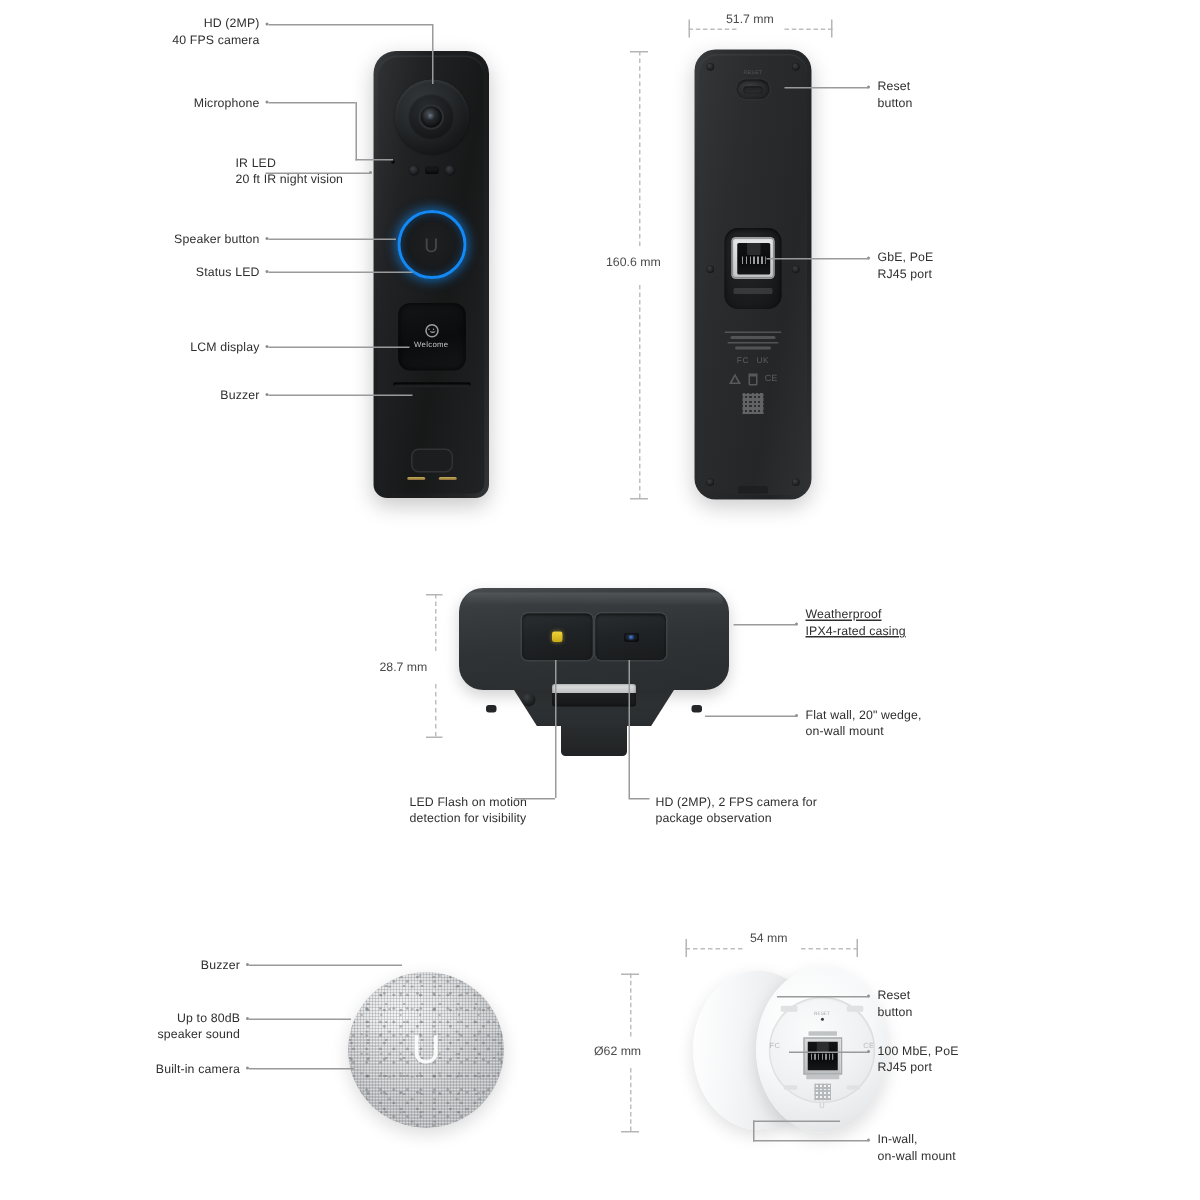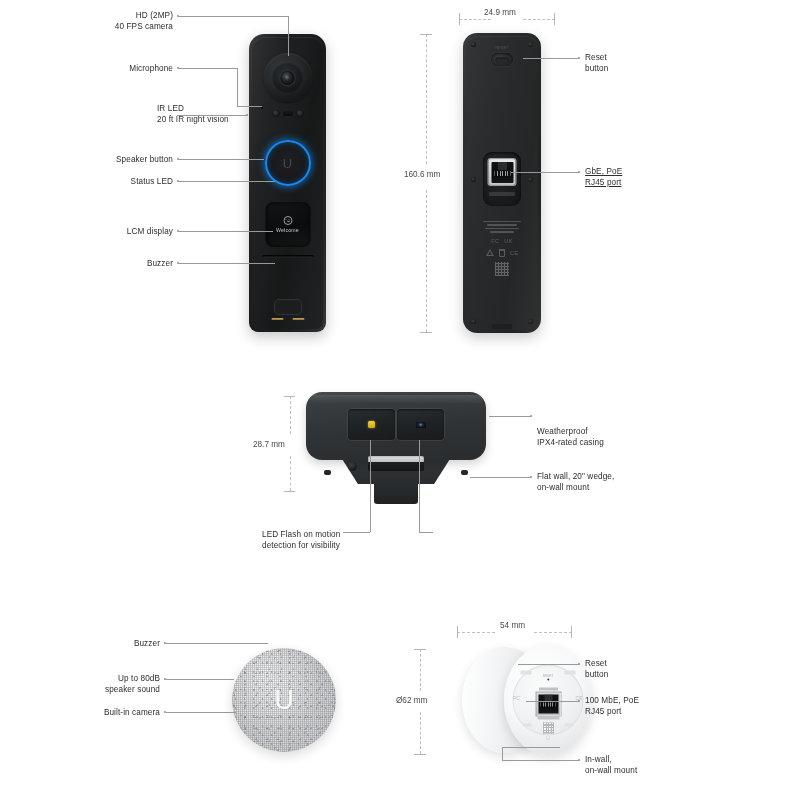--- a/index.html
+++ b/index.html
@@ -498,38 +498,38 @@
       <div class="marks2">
         <span class="tri"></span>
         <span class="bin"></span>
         <span style="font-size:6px;color:#a2a5a7;">CE</span>
       </div>
       <div class="qr"></div>
     </div>
     <div class="bottomnotch"></div>
   </div>
 
-  <div class="dim" style="left:484px; top:8px;">24.9 mm</div>
+  <div class="dim" style="left:484px; top:8px;">51.7 mm</div>
   <div class="dguide hdash" style="left:459px; top:19px; width:32px;"></div>
   <div class="dguide hdash" style="left:523px; top:19px; width:32px;"></div>
   <div class="tick" style="left:459px; top:13px; width:1px; height:12px;"></div>
   <div class="tick" style="left:554px; top:13px; width:1px; height:12px;"></div>
 
   <div class="dim" style="left:404px; top:170px;">160.6 mm</div>
   <div class="dguide vdash" style="left:426px; top:34px; height:130px;"></div>
   <div class="dguide vdash" style="left:426px; top:190px; height:142px;"></div>
   <div class="tick" style="left:420px; top:34px; width:12px; height:1px;"></div>
   <div class="tick" style="left:420px; top:332px; width:12px; height:1px;"></div>
 
   <div class="lbl" style="left:585px; top:52px; width:90px;">Reset
 button</div>
   <div class="dot" style="left:578px; top:57px;"></div>
   <div class="ld h" style="left:523px; top:58px; width:56px;"></div>
 
-  <div class="lbl" style="left:585px; top:166px; width:90px;text-decoration:underline;">GbE, PoE
+  <div class="lbl" style="left:585px; top:166px; width:90px;">GbE, PoE
 RJ45 port</div>
   <div class="dot" style="left:578px; top:171px;"></div>
   <div class="ld h" style="left:511px; top:172px; width:68px;"></div>
 
   <div id="bottomview">
     <div class="bvwedge"></div>
     <div class="bvpost"></div>
     <div class="bvtop">
       <div class="edge"></div>
       <div class="modules">
@@ -546,35 +546,37 @@
     <div class="bvfoot" style="left:26px; top:78px;"></div>
     <div class="bvfoot" style="right:26px; top:78px;"></div>
   </div>
 
   <div class="dim" style="left:253px; top:440px;">28.7 mm</div>
   <div class="dguide vdash" style="left:290px; top:396px; height:38px;"></div>
   <div class="dguide vdash" style="left:290px; top:456px; height:35px;"></div>
   <div class="tick" style="left:284px; top:396px; width:11px; height:1px;"></div>
   <div class="tick" style="left:284px; top:491px; width:11px; height:1px;"></div>
 
-  <div class="lbl" style="left:537px; top:426px; width:110px;">Weatherproof
+  <div class="lbl" style="left:537px; top:404px; width:110px;text-decoration:underline;">Weatherproof
 IPX4-rated casing</div>
   <div class="dot" style="left:530px; top:415px;"></div>
   <div class="ld h" style="left:489px; top:416px; width:42px;"></div>
 
   <div class="lbl" style="left:537px; top:471px; width:115px;">Flat wall, 20" wedge,
 on-wall mount</div>
   <div class="dot" style="left:530px; top:476px;"></div>
   <div class="ld h" style="left:470px; top:477px; width:61px;"></div>
 
-  <div class="lbl" style="left:262px; top:529px; width:110px;">LED Flash on motion
+  <div class="lbl" style="left:273px; top:529px; width:110px;">LED Flash on motion
 detection for visibility</div>
   <div class="ld h" style="left:343px; top:532px; width:27px;"></div>
   <div class="ld v" style="left:370px; top:440px; height:92px;"></div>
 
+  <div class="lbl" style="left:437px; top:529px; width:130px;">HD (2MP), 2 FPS camera for
+package observation</div>
   <div class="ld h" style="left:419px; top:532px; width:14px;"></div>
   <div class="ld v" style="left:419px; top:440px; height:92px;"></div>
 
   <div id="chimefront">
     <div class="fabric"></div>
     <div class="speckle"></div>
     <div class="chimeu">U</div>
   </div>
 
   <div class="lbl r" style="left:85px; top:638px; width:75px;">Buzzer</div>

